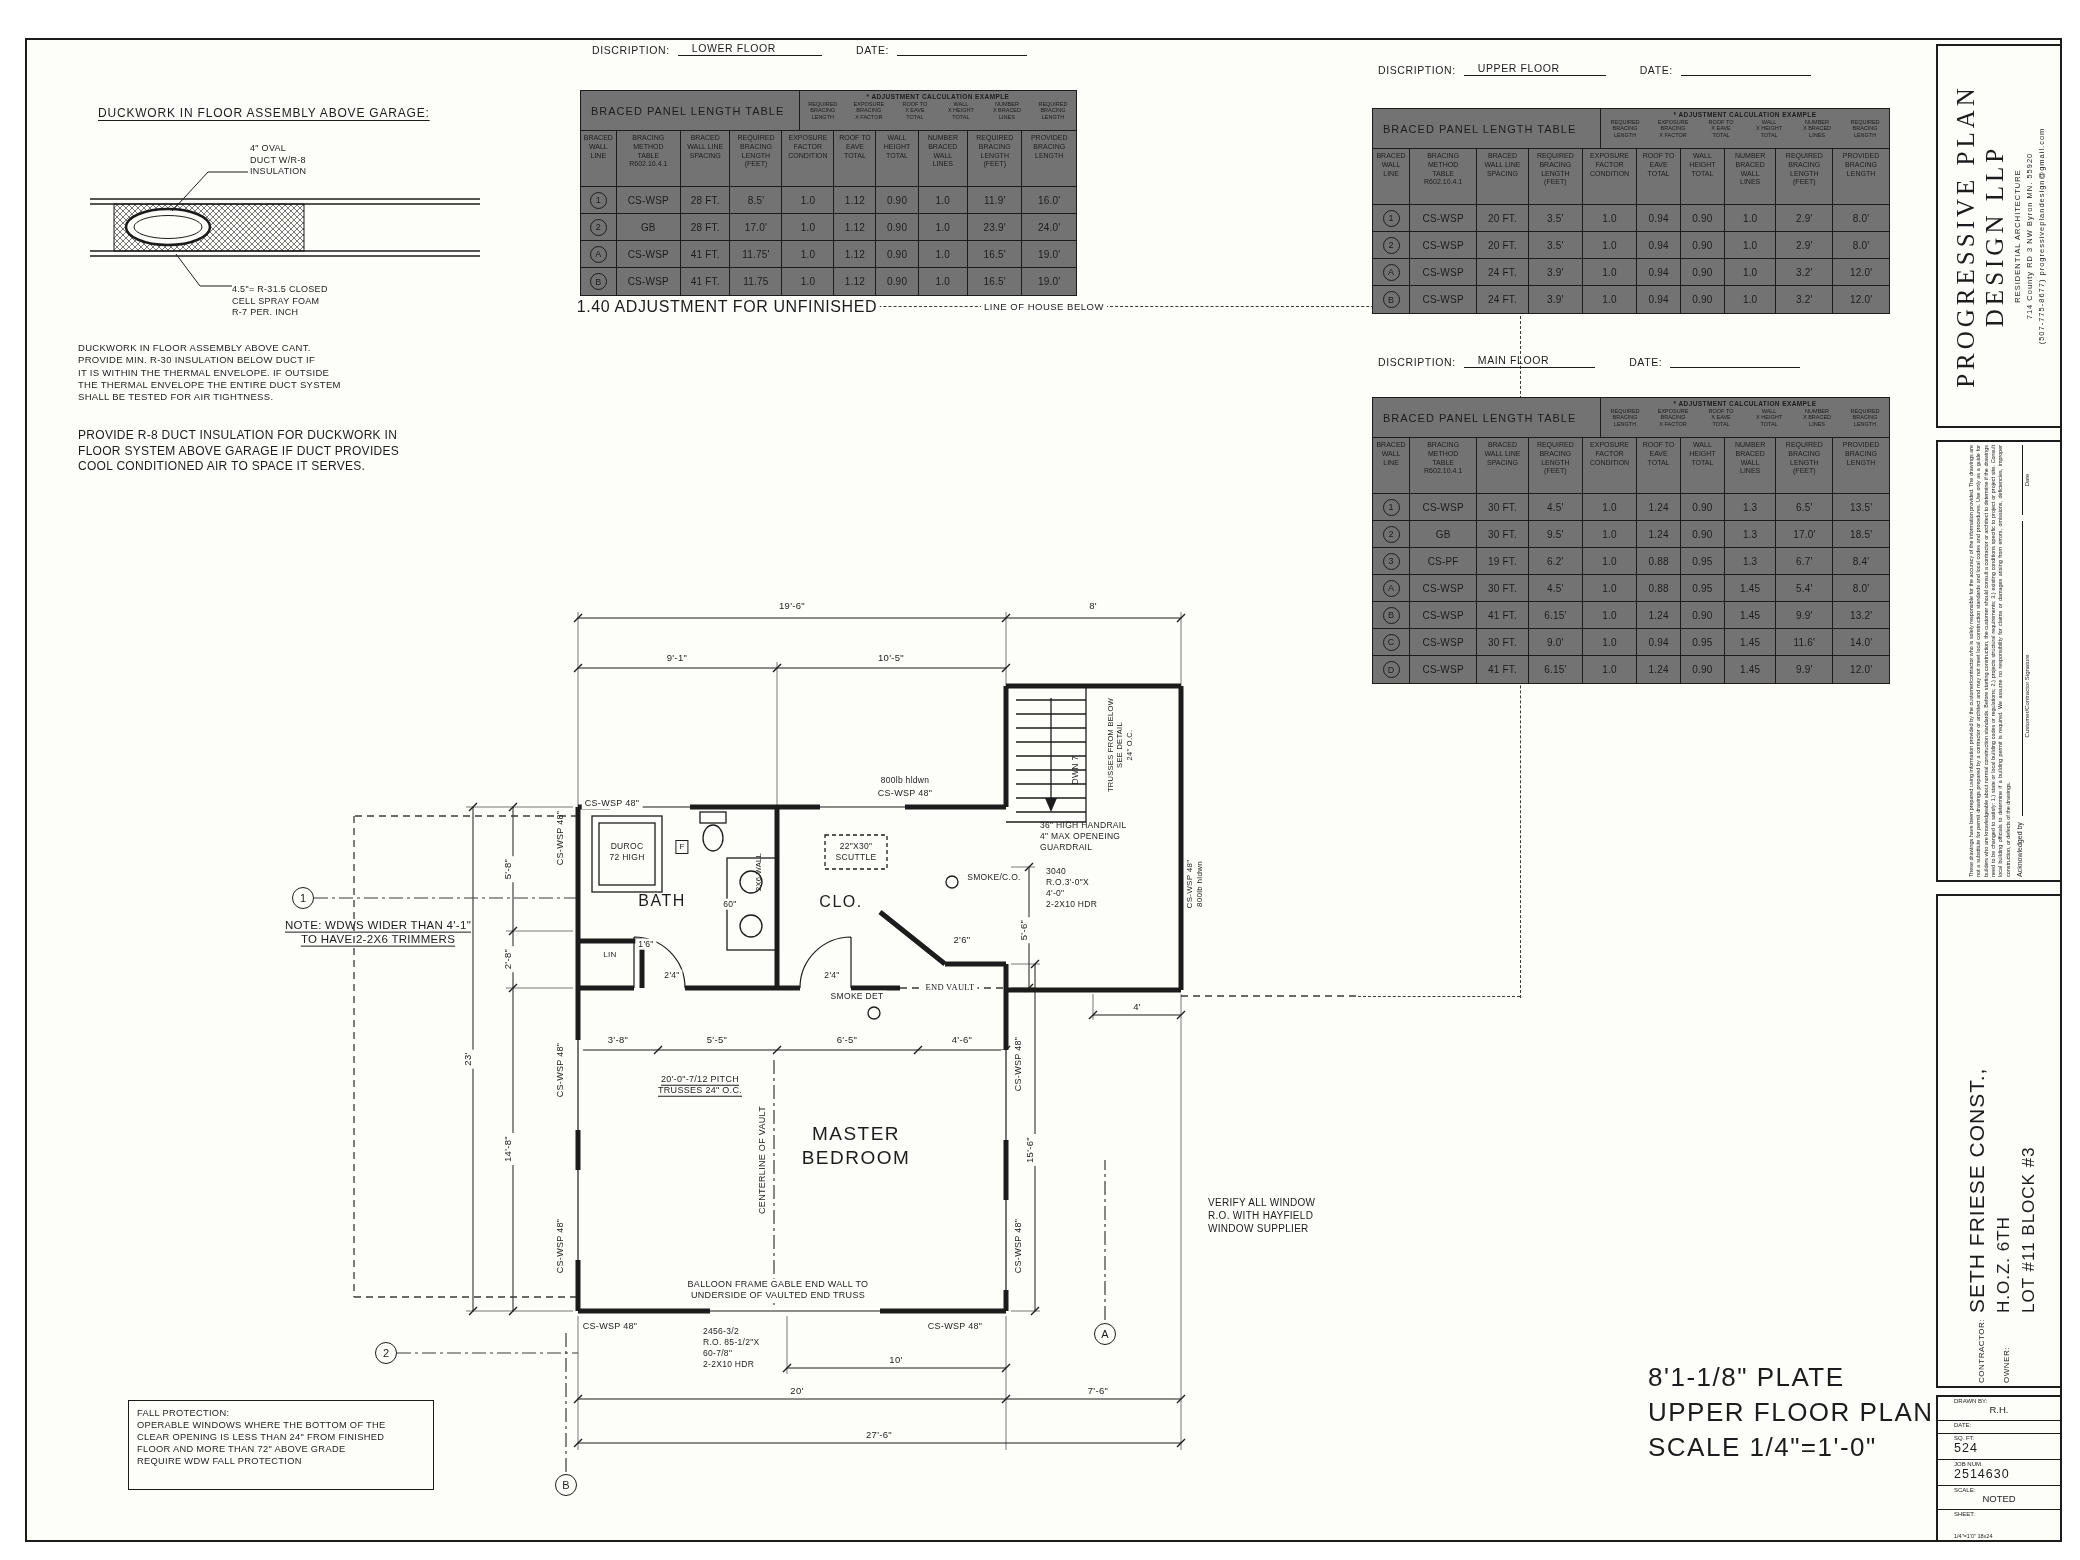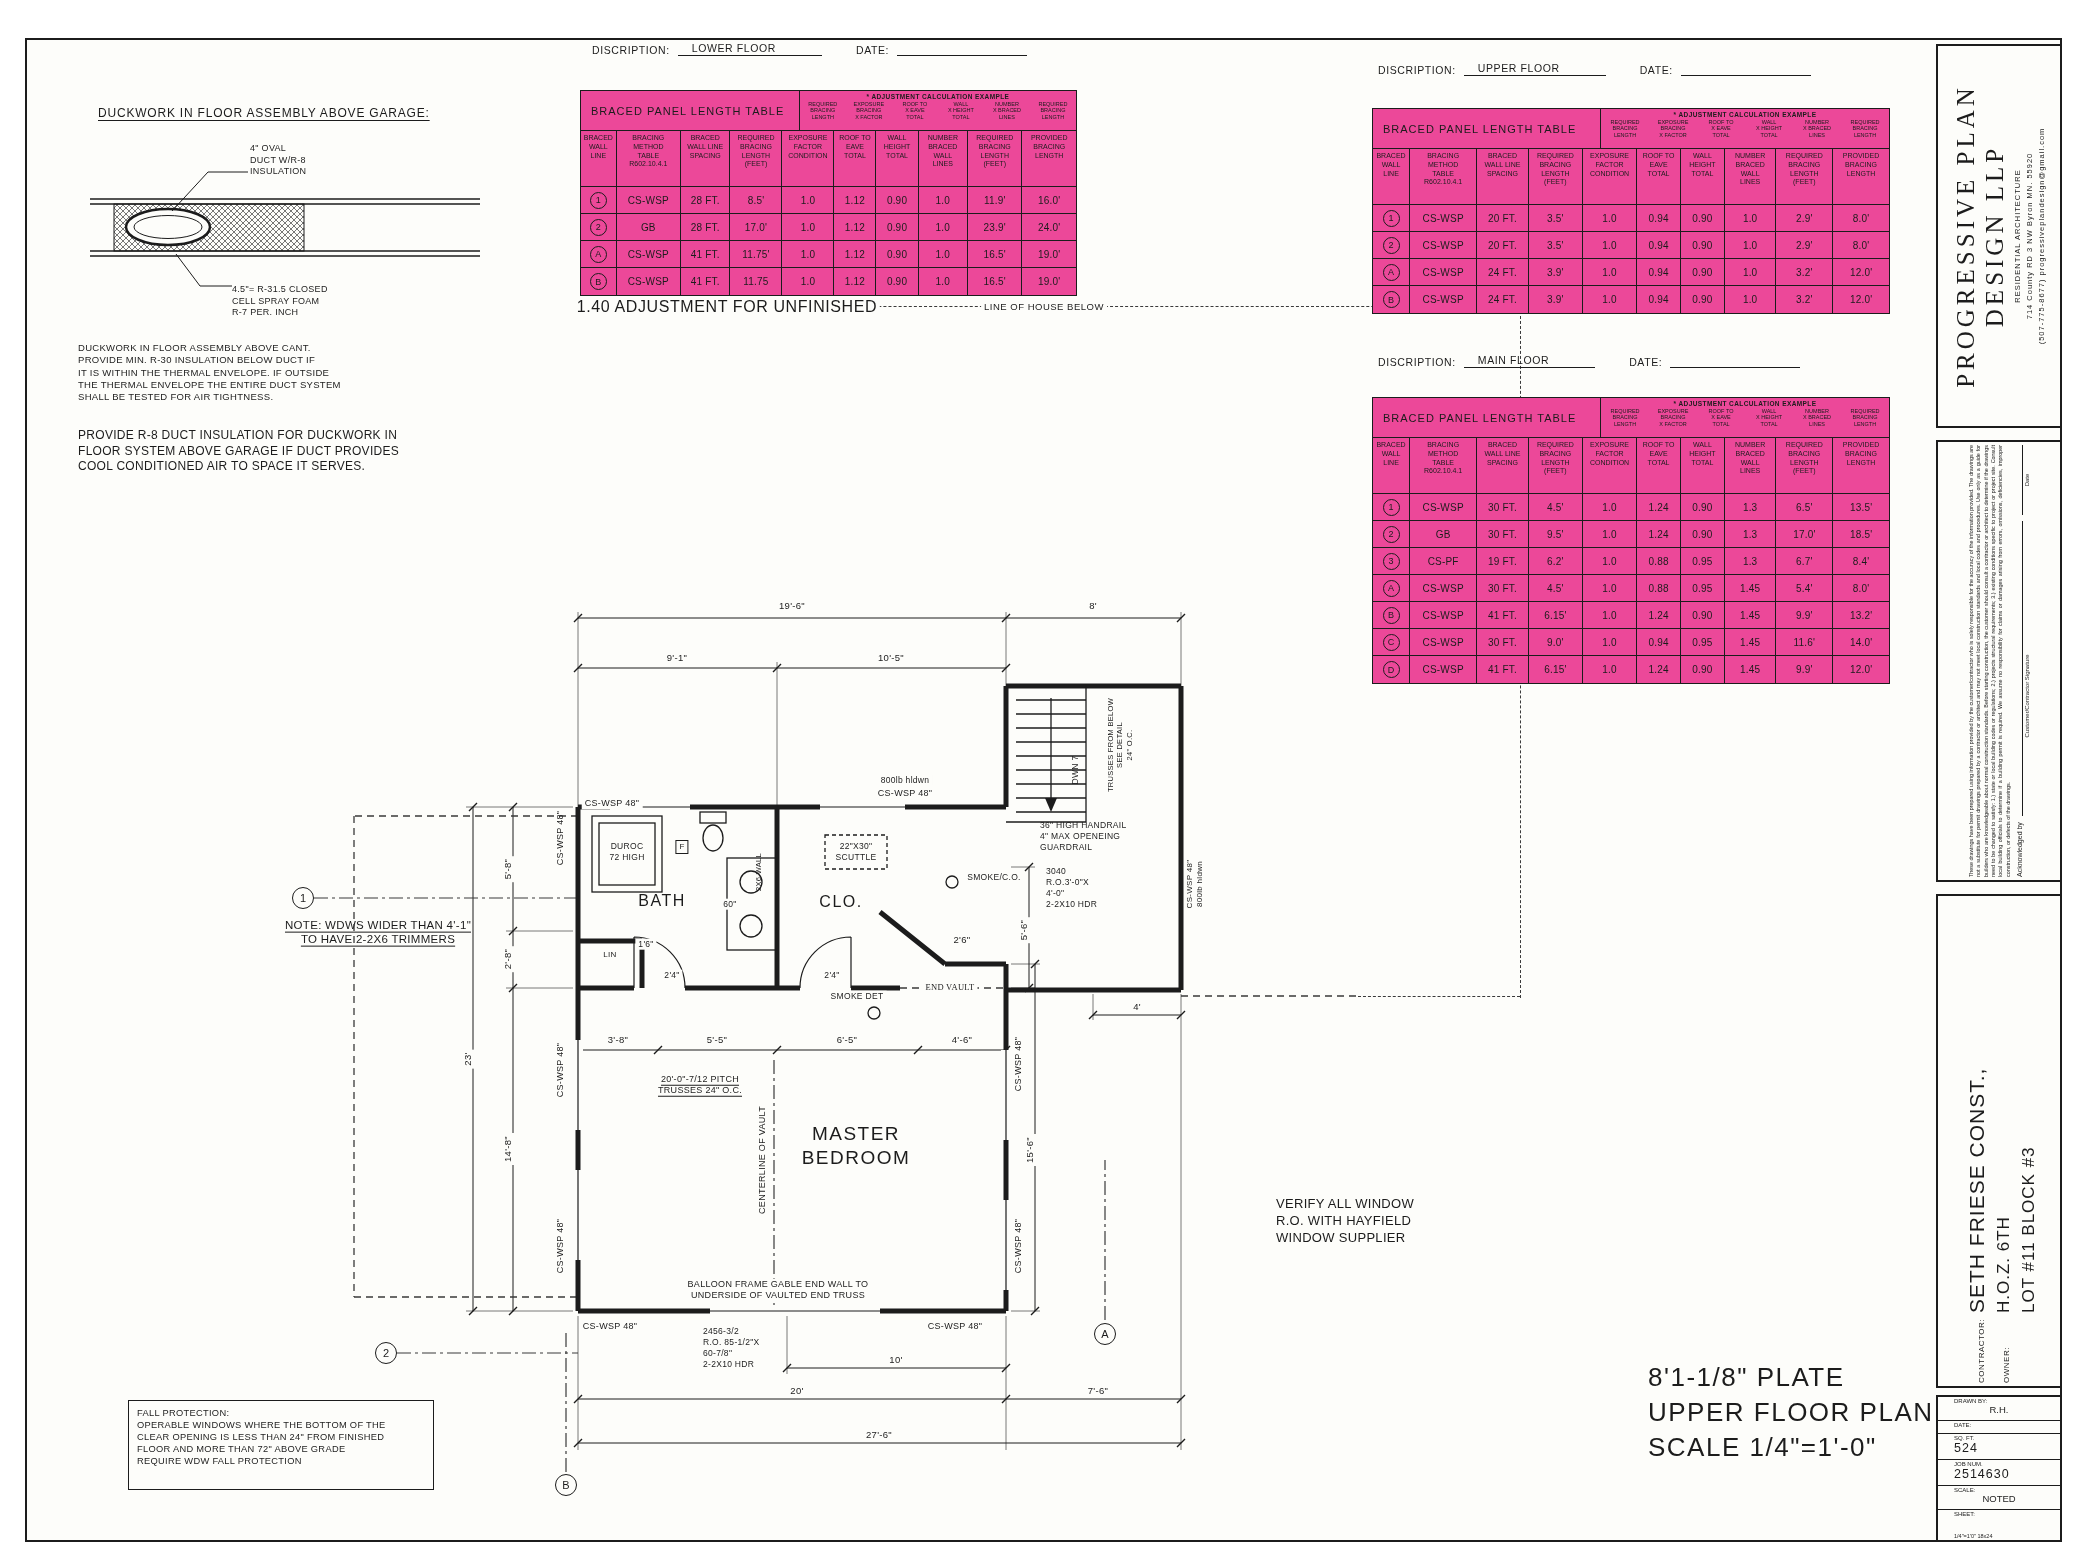--- a/index.html
+++ b/index.html
@@ -8,21 +8,21 @@
   .sheet{position:absolute;left:25px;top:38px;width:2037px;height:1504px;border:2px solid #1c1c1c;background:#fdfdfa}
   .lbl{position:absolute;transform:translate(-50%,-50%);white-space:pre-line;text-align:center;line-height:1.25;letter-spacing:.3px;font-size:9px}
   .lbl.rot{transform:translate(-50%,-50%) rotate(-90deg)}
   .lbl-l{position:absolute;white-space:pre-line;text-align:left;line-height:1.3;letter-spacing:.3px;font-size:9px}
   .bgm{background:#fdfdfa;padding:0 3px}
   .u{text-decoration:underline;text-underline-offset:3px}
   .marker{position:absolute;width:22px;height:22px;border:1.5px solid #1c1c1c;border-radius:50%;display:flex;align-items:center;justify-content:center;font-size:11px;background:#fdfdfa;z-index:3}
   .dash-h{position:absolute;border-top:1.5px dashed #3a3a3a;height:0}
   .dash-v{position:absolute;border-left:1.5px dashed #3a3a3a;width:0}
   
-  .bp-table{position:absolute;border:1.5px solid #1c1c1c;background:#ec4899;z-index:2}
+  .bp-table{position:absolute;border:1.5px solid #1c1c1c;background:#737373;z-index:2}
   .bp-top{display:flex;border-bottom:1px solid #1c1c1c;height:40px}
   .bp-title{width:44%;display:flex;align-items:center;padding-left:10px;font-size:11px;letter-spacing:1px;white-space:nowrap}
   .bp-adj{width:56%;border-left:1px solid #1c1c1c;display:flex;flex-direction:column}
   .bp-adj-title{font-size:6.5px;text-align:center;padding-top:2px;letter-spacing:.4px;font-weight:bold}
   .bp-adj-cols{flex:1;display:flex;padding-top:1px}
   .bp-adj-cols>div{flex:1;font-size:5.5px;text-align:center;white-space:pre-line;line-height:1.15}
   .bp-headrow{display:flex;border-bottom:1px solid #1c1c1c;height:56px}
   .bp-headrow>div{border-left:1px solid #1c1c1c;font-size:7px;text-align:center;white-space:pre-line;line-height:1.25;padding:3px 1px}
   .bp-headrow>div:nth-of-type(1){border-left:none}
   .bp-row{display:flex;border-bottom:1px solid #1c1c1c;height:27px}
@@ -570,21 +570,21 @@
 <div class="dash-v" style="left:1520px;top:306px;height:692px;"></div>
 <div class="dash-h" style="left:1358px;top:996px;width:162px;"></div>
 
 <div class="lbl u" style="left:378px;top:932px;font-size:11.5px;width:280px;">NOTE: WDWS WIDER THAN 4'-1"
 TO HAVE 2-2X6 TRIMMERS</div>
 <div class="lbl-l" style="left:128px;top:1400px;width:306px;height:90px;border:1.5px solid #1c1c1c;padding:6px 8px;font-size:9.3px;background:#fdfdfa">FALL PROTECTION:
 OPERABLE WINDOWS WHERE THE BOTTOM OF THE
 CLEAR OPENING IS LESS THAN 24" FROM FINISHED
 FLOOR AND MORE THAN 72" ABOVE GRADE
 REQUIRE WDW FALL PROTECTION</div>
-<div class="lbl-l" style="left:1276px;top:1196px;font-size:13px;">VERIFY ALL WINDOW
+<div class="lbl-l" style="left:1208px;top:1196px;font-size:10px;">VERIFY ALL WINDOW
 R.O. WITH HAYFIELD
 WINDOW SUPPLIER</div>
 
 <svg style="left:280px;top:560px" width="1080" height="950" viewBox="0 0 1080 950">
 
   <g stroke="#555" stroke-width="0.8" fill="none">
     <path d="M298,247 V52 M497,247 V102 M726,126 V52 M901,126 V52
              M186,247 H293 M226,371 H293 M226,428 H293 M186,751 H293
              M298,756 V890 M507,756 V814 M726,756 V890 M901,434 V890
              M731,307 H755 M731,428 H755 M731,404 H760 M731,751 H760 M813,434 V460"></path>

